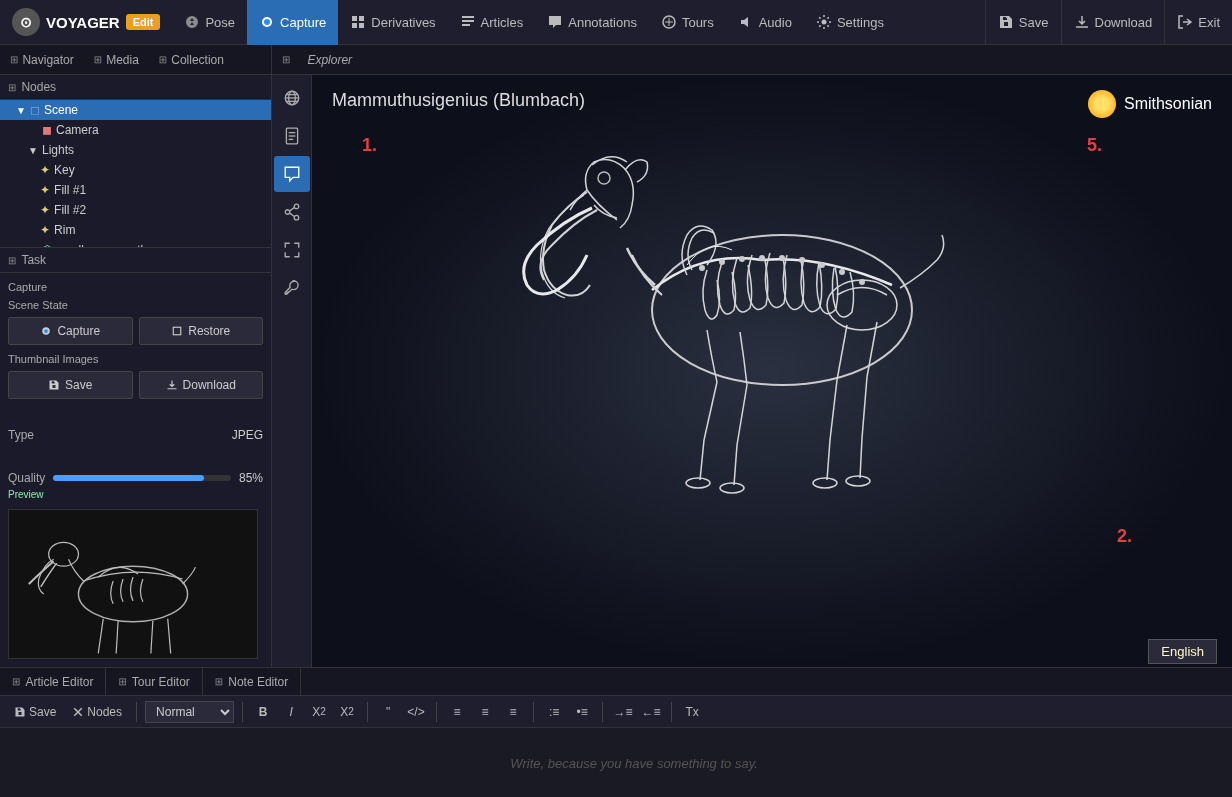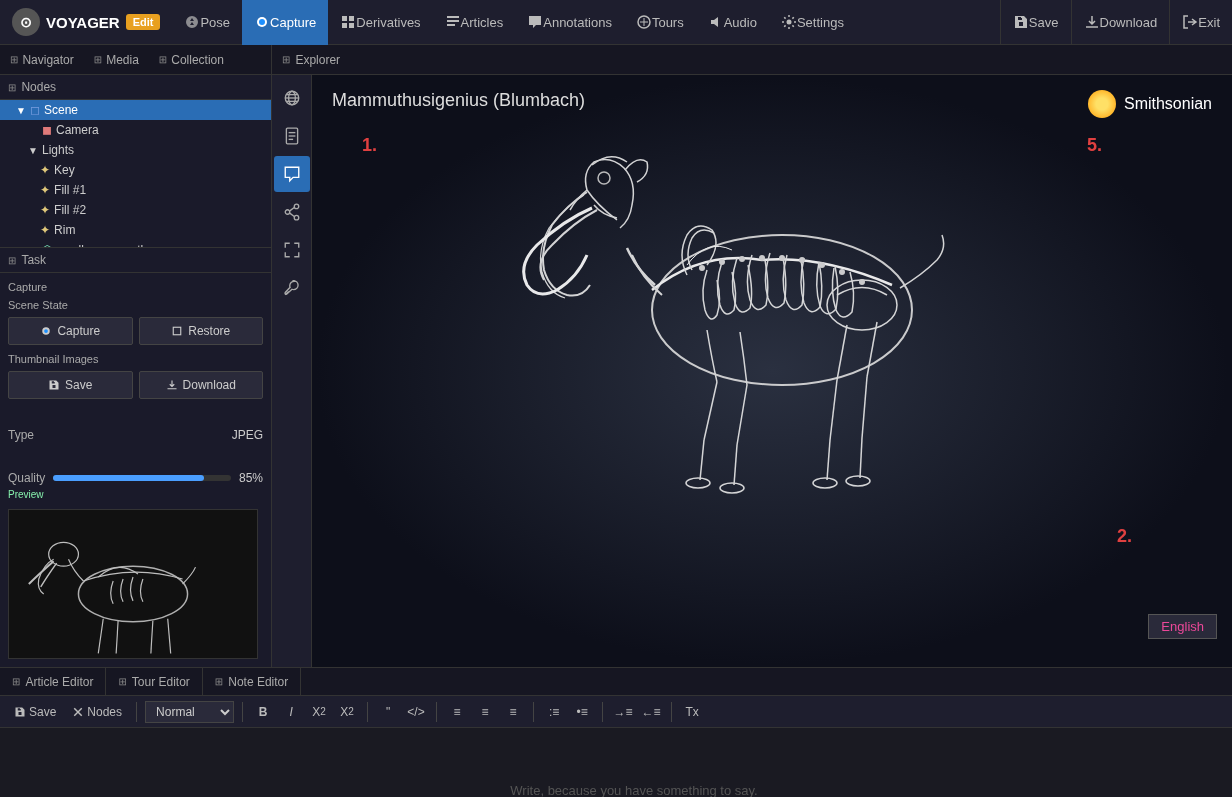--- a/index.html
+++ b/index.html
@@ -17,21 +17,21 @@
     .logo-icon {
       width: 28px; height: 28px; background: #555; border-radius: 50%;
       display: flex; align-items: center; justify-content: center;
       font-size: 14px; color: #fff;
     }
     .edit-badge {
       background: #e8a020; color: #fff; font-size: 11px; font-weight: bold;
       padding: 2px 7px; border-radius: 3px;
     }
     .nav-btn {
-      display: flex; align-items: center; padding: 10px 12px;
+      display: flex; align-items: center; gap: 5px; padding: 10px 12px;
       height: 45px; cursor: pointer; color: #bbb; border: none; background: transparent;
       font-size: 13px; white-space: nowrap;
     }
     .nav-btn.active { background: #2a6db5; color: #fff; }
     .nav-btn svg { width: 16px; height: 16px; }
     .nav-spacer { flex: 1; }
     .nav-right { display: flex; align-items: center; }
     .nav-right .nav-btn { border-left: 1px solid #333; }
 
     
@@ -154,22 +154,22 @@
     }
     .smithsonian-text { color: #fff; font-size: 16px; font-weight: 300; }
     .label-red {
       position: absolute; color: #e04040; font-size: 18px; font-weight: bold;
     }
     .label-1 { top: 60px; left: 50px; }
     .label-2 { bottom: 120px; right: 100px; }
     .label-5 { top: 60px; right: 130px; }
     .mammoth-svg { width: 500px; height: 450px; }
     .english-badge {
-      position: absolute; bottom: 28px; right: 15px;
-      background: #2a2a3a; border: 1px solid #555; color: #ec4899;
+      position: absolute; bottom: 3px; right: 15px;
+      background: #2a2a3a; border: 1px solid #555; color: #fef9c3;
       padding: 4px 12px; font-size: 13px; cursor: pointer;
     }
 
     
     #bottom-editor {
       height: 130px; background: #1a1a22; border-top: 1px solid #333;
     }
     #editor-tabs {
       display: flex; align-items: center; height: 28px;
       background: #161622; border-bottom: 1px solid #333;
@@ -194,22 +194,22 @@
     .toolbar-select {
       background: #2a2a3a; border: 1px solid #444; color: #ccc;
       padding: 2px 6px; font-size: 12px; cursor: pointer;
     }
     .format-btn {
       width: 24px; height: 24px; display: flex; align-items: center; justify-content: center;
       cursor: pointer; color: #bbb; font-size: 12px; border-radius: 2px;
       background: transparent; border: none;
     }
     #editor-content {
-      display: flex; align-items: flex-end; justify-content: center;
-      height: calc(130px - 28px - 32px); color: #555; font-size: 13px; margin-left: 36px;
+      display: flex; align-items: center; justify-content: center;
+      height: calc(130px - 28px - 32px); color: #555; font-style: italic; font-size: 13px; margin-left: 36px;
     }
   </style>
 </head>
 <body>
 
 <div id="top-nav">
   <div class="logo-area">
     <div class="logo-icon">⊙</div>
     <span>VOYAGER</span>
     <span class="edit-badge">Edit</span>
@@ -306,21 +306,21 @@
       <span class="grid-icon">⊞</span>
       <span>Media</span>
     </div>
     <div class="sec-tab">
       <span class="grid-icon">⊞</span>
       <span>Collection</span>
     </div>
   </div>
   <div class="second-row-right">
     <span class="grid-icon">⊞</span>
-    <span style="margin-left:5px;">Explorer</span>
+    <span style="margin-left:17px;font-style:italic;">Explorer</span>
   </div>
 </div>
 
 <div id="main-area">
 
   <div id="left-panel">
     <div class="nodes-header">
       <span class="grid-icon">⊞</span>
       <span>Nodes</span>
     </div>

